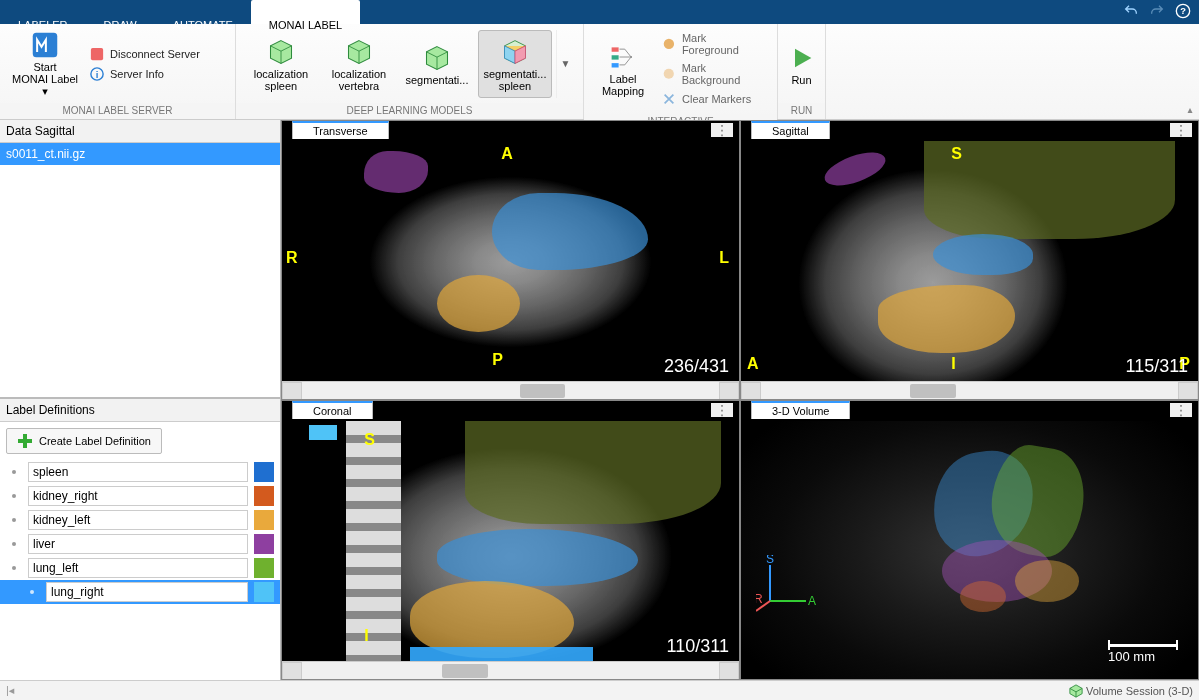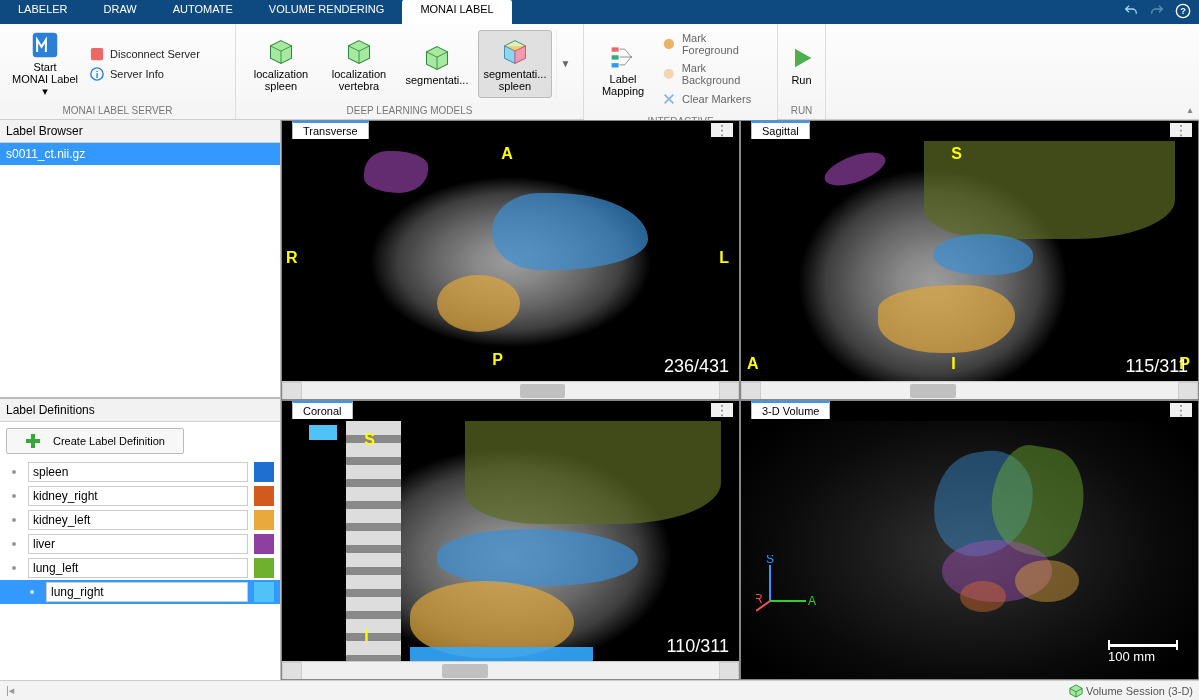--- a/index.html
+++ b/index.html
@@ -1,19 +1,19 @@
 <!DOCTYPE html>
 <html><head>
 <meta charset="utf-8">
 <style>
 * { box-sizing: border-box; margin: 0; padding: 0; font-family: "Segoe UI", Arial, sans-serif; }
 body { width: 1199px; height: 700px; overflow: hidden; background: #fff; position: relative; }
 
 .tabstrip { height: 24px; background: #0e4a7f; display: flex; align-items: stretch; color: #fff; font-size: 11px; }
-.tab { padding: 3px 18px 0; cursor: pointer; }
+.tab { padding: 19px 18px 0; cursor: pointer; }
 .tab.active { background: #fff; color: #000; border-top-left-radius: 2px; border-top-right-radius: 2px; }
 .tabstrip-right { margin-left: auto; display: flex; align-items: center; padding-right: 8px; gap: 10px; }
 .tabstrip-right svg { width: 16px; height: 16px; }
 
 .ribbon { height: 96px; background: linear-gradient(#fdfdfd,#f5f5f5); border-bottom: 1px solid #ccc; display: flex; }
 .ribbon-group { border-right: 1px solid #ddd; display: flex; flex-direction: column; }
 .ribbon-group-content { flex: 1; display: flex; align-items: center; padding: 2px 8px; gap: 4px; }
 .ribbon-group-label { font-size: 10px; color: #777; text-align: center; padding: 2px 0 3px; background: #f5f5f5; }
 .big-btn { display: flex; flex-direction: column; align-items: center; justify-content: center; width: 74px; height: 68px; font-size: 11px; text-align: center; border: 1px solid transparent; border-radius: 3px; padding-top: 2px; }
 .big-btn.sel { background: #e0e0e0; border: 1px solid #bbb; }
@@ -25,33 +25,33 @@
 .drop-handle { width: 18px; height: 68px; display:flex; align-items:center; justify-content:center; border-left:1px solid #eee; font-size:10px; color:#666;}
 .ribbon-collapse { margin-left:auto; width:18px; display:flex; align-items:flex-end; justify-content:center; padding-bottom:4px; color:#888; font-size:10px;}
 
 .workspace { position: absolute; top: 120px; left: 0; right: 0; bottom: 20px; display: flex; }
 .left-pane { width: 281px; display: flex; flex-direction: column; border-right: 1px solid #bbb; }
 .panel-header { font-size: 12px; padding: 4px 6px; background: #f2f2f2; border-bottom: 1px solid #ccc; font-weight:400;}
 .data-browser { flex: 0 0 278px; border-bottom:1px solid #bbb; }
 .file-row { font-size: 12px; padding: 4px 6px; background: #3399ff; color: #fff; }
 
 .label-defs { flex: 1; border-top:1px solid #bbb; }
-.create-btn { margin: 6px; font-size: 11px; padding: 4px 18px; border: 1px solid #bbb; background: #f7f7f7; border-radius: 2px; display: flex; align-items: center; gap: 12px; }
+.create-btn { margin: 6px; font-size: 11px; padding: 4px 10px; border: 1px solid #bbb; background: #f7f7f7; border-radius: 2px; display: flex; align-items: center; gap: 6px; }
 .plus { width:16px; height:16px; }
 .label-row { display: flex; align-items: center; gap: 6px; padding: 2px 6px; font-size: 12px; }
 .label-row.sel { background: #3399ff; color:#fff;padding-left:24px; }
 .eye { width:16px; height:10px; color:#999;}
 .label-row.sel .eye{color:#cde7ff;}
 .label-name { flex: 1; border: 1px solid #ccc; padding: 2px 4px; background: #fff; color:#000; }
 .label-row.sel .label-name { background:#fff; }
 .color-box { width: 20px; height: 20px; }
 
 .views { flex: 1; display: grid; grid-template-columns: 1fr 1fr; grid-template-rows: 1fr 1fr; }
 .view { position: relative; background: #000; border: 1px solid #888; overflow:hidden;}
-.view-tab { position: absolute; top: 0; left: 10px; background: #fff; border:1px solid #bbb; border-bottom:none; font-size: 11px; padding: 2px 10px; z-index: 5; border-top:2px solid #3399ff;}
+.view-tab { position: absolute; top: 0; left: 10px; background: #fff; border:1px solid #bbb; border-bottom:none; font-size: 11px; padding: 2px 20px; z-index: 5; border-top:2px solid #3399ff;}
 .view-menu { position:absolute; top:2px; right:6px; color:#777; font-size:14px; z-index:5; background:#f0f0f0; line-height:10px; padding:2px 4px;}
 .ct-body { position:absolute; inset:0; top:20px; background:#000; }
 .ct-img { position:absolute; background:
   radial-gradient(ellipse 45% 45% at 50% 50%, #999 0%, #888 20%, #666 45%, #444 65%, #000 85%);
   filter: contrast(1.1);
 }
 .overlay-blob { position:absolute; border-radius:50%; opacity:0.7; }
 .orient { position:absolute; color:#ff0; font-size:16px; font-weight:bold; z-index:4;}
 .slice-counter { position:absolute; right:10px; bottom:22px; color:#fff; font-size:18px; z-index:4;}
 .h-scroll { position:absolute; left:0; right:0; bottom:0; height:18px; background:#f0f0f0; border-top:1px solid #ccc; z-index:5;}
@@ -71,21 +71,20 @@
 .statusbar .right{margin-left:auto; display:flex; align-items:center; gap:3px;}
 .cube-ic{width:14px;height:14px;}
 </style>
 </head>
 <body>
 
 <div class="tabstrip">
   <div class="tab">LABELER</div>
   <div class="tab">DRAW</div>
   <div class="tab">AUTOMATE</div>
-  <div class="tab">VOLUME RENDERING</div>
   <div class="tab active">MONAI LABEL</div>
   <div class="tabstrip-right">
     <span><svg viewBox="0 0 24 24">
           <path fill="none" stroke="#9fd3ff" stroke-width="2" d="M9 14l-5-5 5-5M4 9h10a6 6 0 016 6v1"></path>
         </svg></span>
     <span><svg viewBox="0 0 24 24">
           <path fill="none" stroke="#5a8db8" stroke-width="2" d="M15 14l5-5-5-5M20 9H10a6 6 0 00-6 6v1"></path>
         </svg></span>
     <span><svg viewBox="0 0 24 24">
           <circle cx="12" cy="12" r="10" fill="none" stroke="#fff" stroke-width="2"></circle>
@@ -235,21 +234,21 @@
       </div>
     </div>
     <div class="ribbon-group-label">RUN</div>
   </div>
   <div class="ribbon-collapse">▴</div>
 </div>
 
 <div class="workspace">
   <div class="left-pane">
     <div class="data-browser">
-      <div class="panel-header">Label Browser</div>
+      <div class="panel-header">Data Sagittal</div>
       <div class="file-row">s0011_ct.nii.gz</div>
     </div>
     <div class="label-defs">
       <div class="panel-header">Label Definitions</div>
       <button class="create-btn">
         <svg class="plus" viewBox="0 0 16 16">
             <rect x="6" y="1" width="4" height="14" fill="#3a3"></rect>
             <rect x="1" y="6" width="14" height="4" fill="#3a3"></rect>
           </svg>
         <span>Create Label Definition</span>

